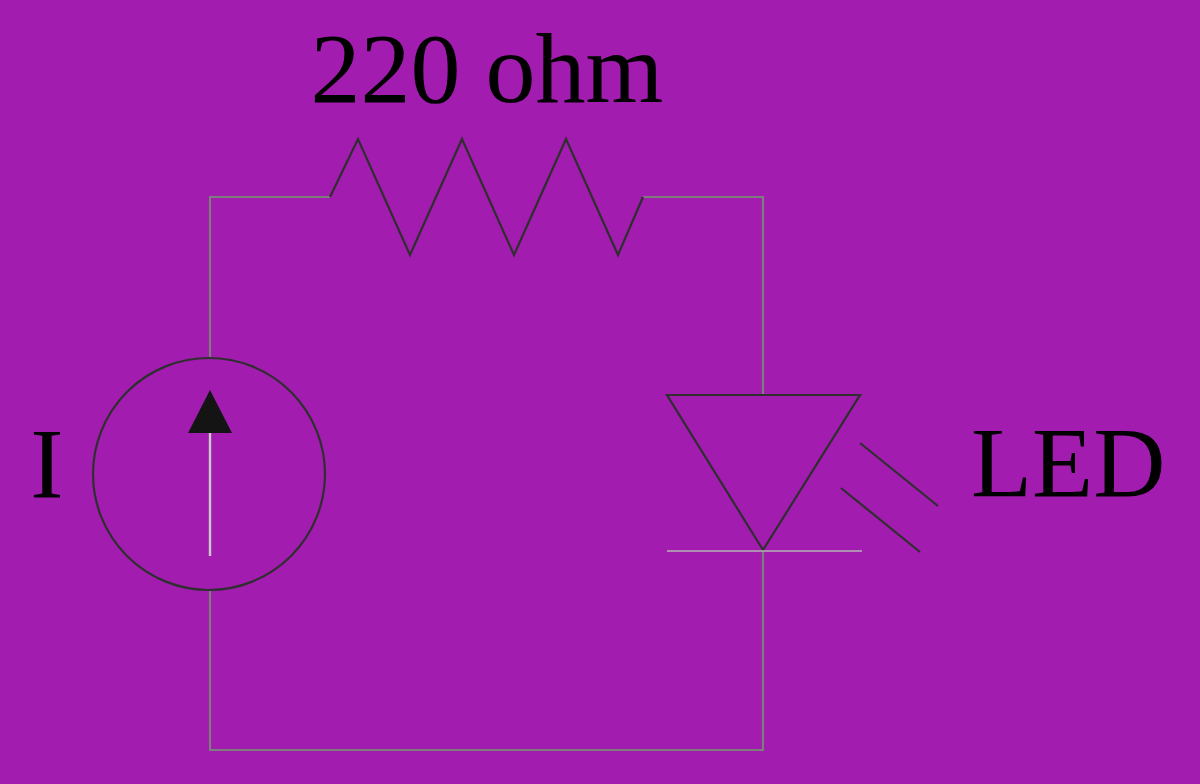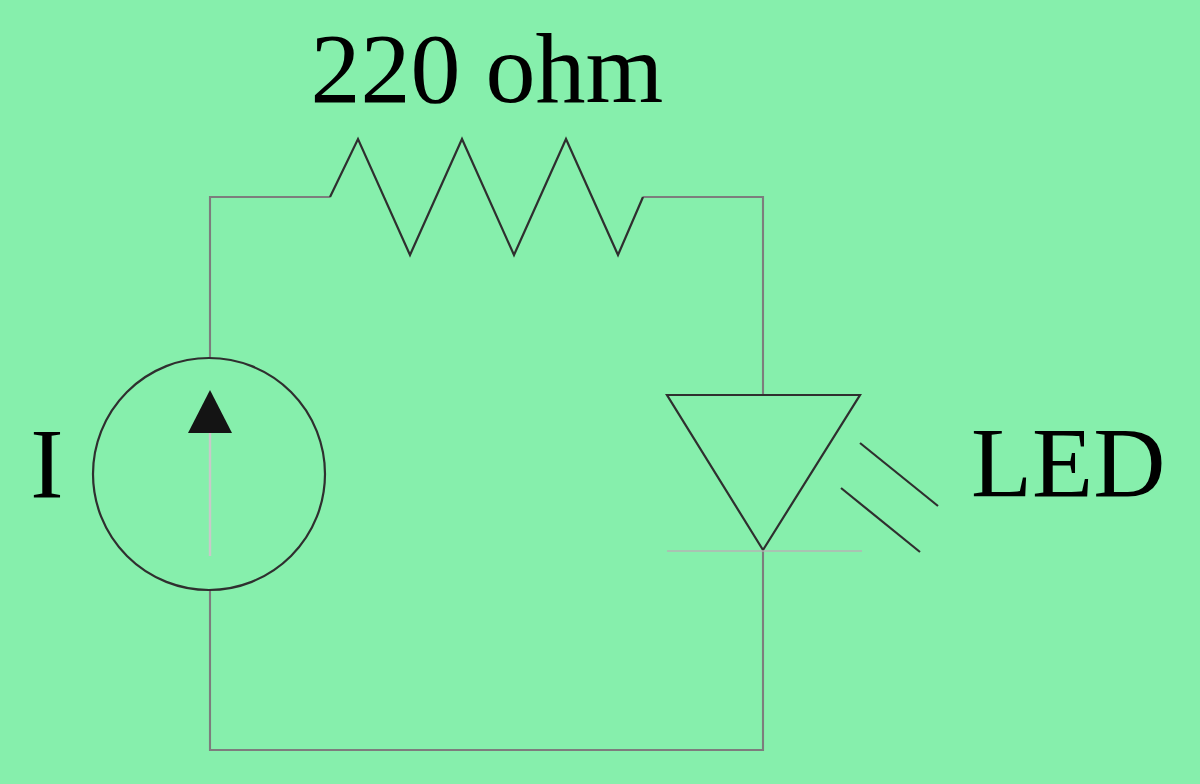--- a/index.html
+++ b/index.html
@@ -4,21 +4,21 @@
 <style>
   html, body {
     margin: 0;
     padding: 0;
     background: #ffffff;
   }
   #stage {
     position: relative;
     width: 1200px;
     height: 784px;
-    background: #86efac;
+    background: #a21caf;
     overflow: hidden;
   }
   svg { display: block; }
   .wire {
     fill: none;
     stroke-width: 2.1px;
     stroke-linecap: butt;
   }
   .component {
     fill: none;

